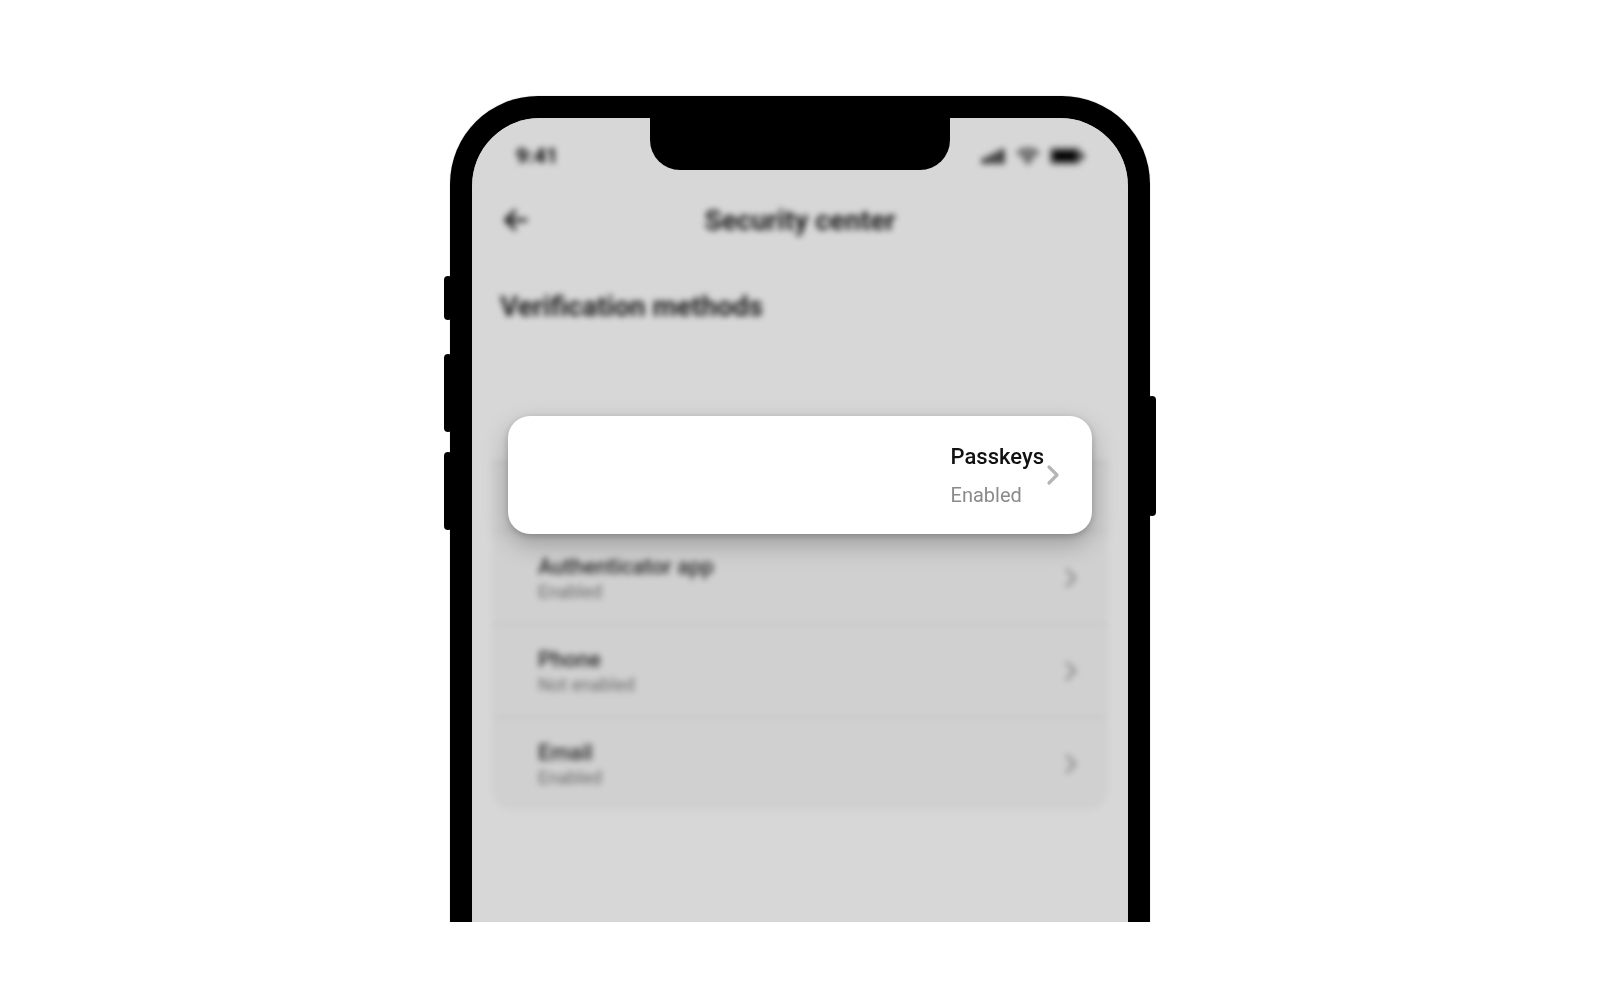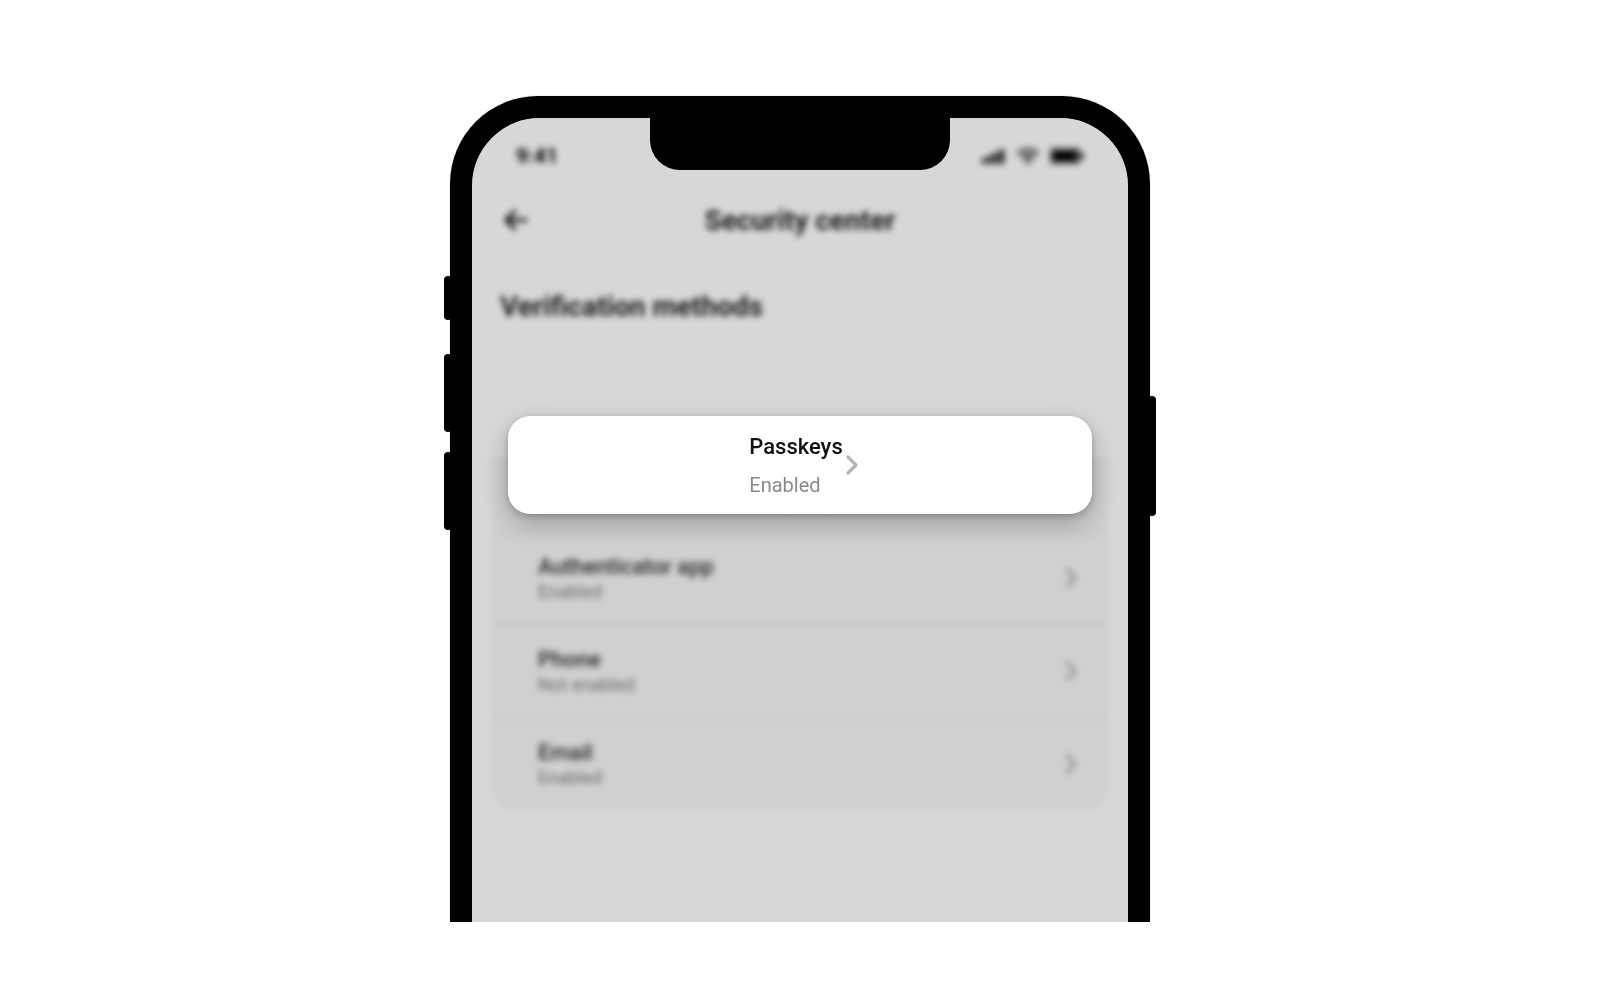--- a/index.html
+++ b/index.html
@@ -128,27 +128,27 @@
     .row-sub-label { font-size: 18px; color: #6a6a6a; }
     .chev { color: #8a8a8a; }
     .row-header .row-title { font-weight:600; }
 
     
     .highlight-card {
       position: absolute;
       left: 36px;
       right: 36px;
       top: 298px;
-      height: 98px;
+      height: 118px;
       background: #ffffff;
       border-radius: 22px;
       box-shadow: 0 10px 24px rgba(0,0,0,0.25), 0 2px 6px rgba(0,0,0,0.18);
       display:flex;
       align-items:center;
-      justify-content: center;
+      justify-content: flex-end;
       padding: 0 30px 0 40px;
       z-index: 20;
     }
     .hl-title { font-size: 22px; font-weight: 500; color:#111; }
     .hl-sub { font-size: 20px; color:#8a8a8a; margin-top:14px; }
     .hl-chev { color:#b5b5b5; }
 
     
     .row-placeholder { height: 118px; background: transparent; border-top:none; }
 

